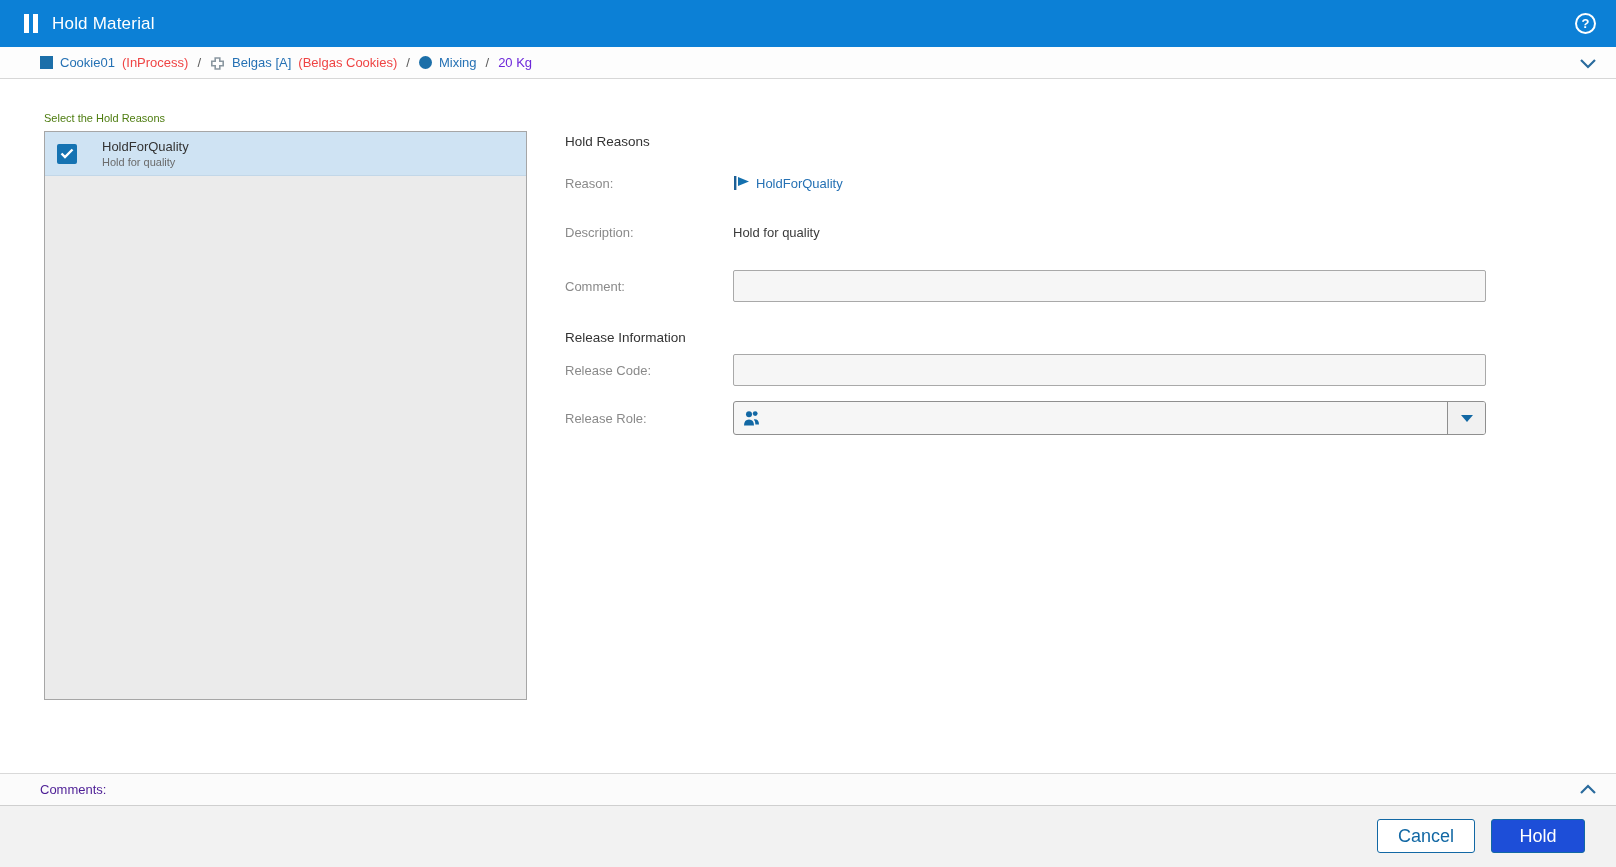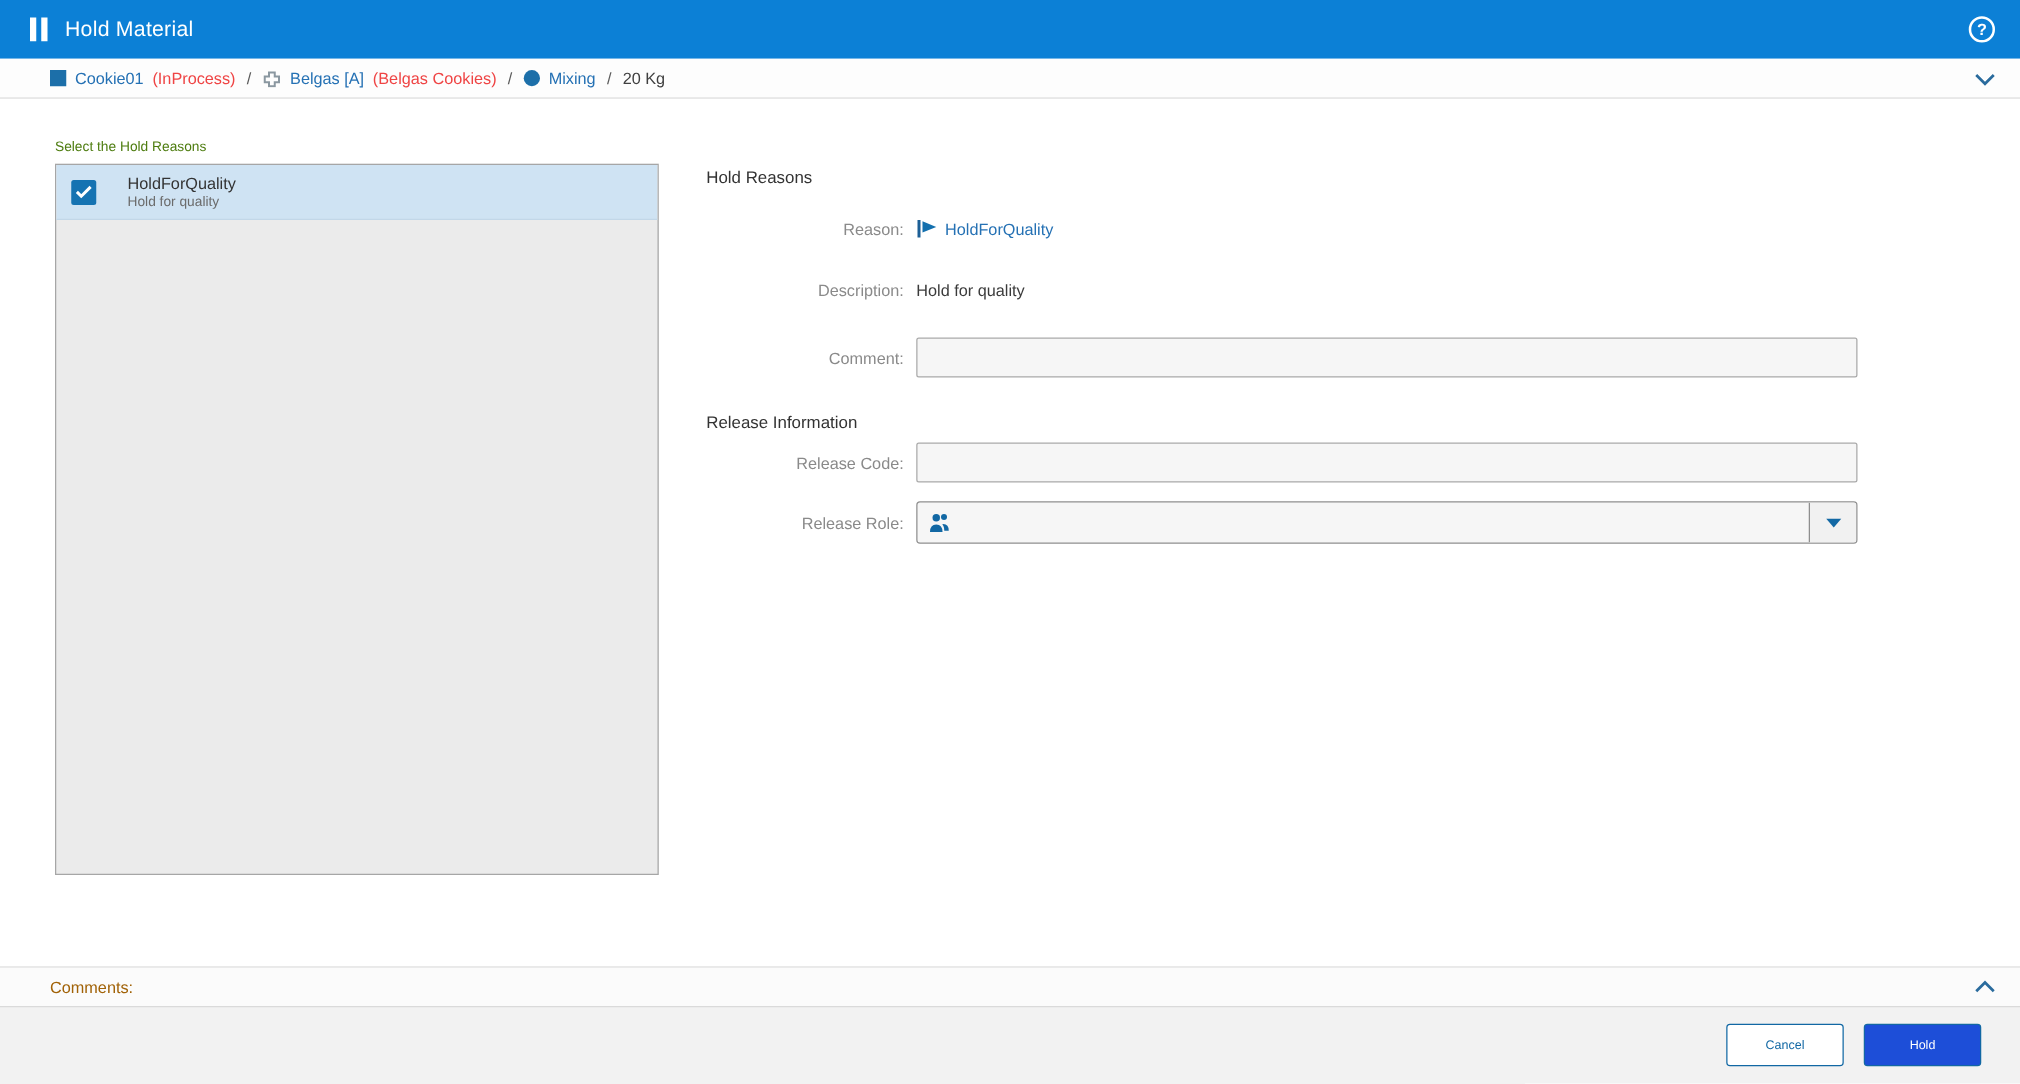--- a/index.html
+++ b/index.html
@@ -34,21 +34,21 @@
     font-size: 13px;
   }
   .crumb { display: flex; align-items: center; gap: 7px; }
   .crumb + .crumb-sep { margin: 0 9px; }
   .crumb-sep { color: #5a5a5a; }
   .crumb-link { color: #2571b4; cursor: pointer; }
   .crumb-suffix { color: #ef4444; }
   .sq-icon { width: 13px; height: 13px; background: #1c6fa9; display: inline-block; }
   .circle-icon { width: 13px; height: 13px; background: #1c6fa9; border-radius: 50%; display: inline-block; }
   .product-icon { display: inline-block; width: 15px; height: 14px; }
-  .crumb-kg { color: #404040; }
+  .crumb-kg { color: #6d28d9; }
   .breadcrumb-spacer { flex: 1; }
   .chev { width: 20px; height: 14px; cursor: pointer; display: inline-block; }
 
   
   .content { flex: 1 1 auto; background: #ffffff; display: flex; padding: 33px 0 0 44px; position: relative; }
 
   .left-panel { width: 483px; flex: 0 0 auto; }
   .left-title { font-size: 11px; color: #4d7c0f; margin-bottom: 7px; }
   .listbox {
     width: 483px; height: 569px; background: #ebebeb; border: 1px solid #a6a6a6;
@@ -66,21 +66,21 @@
   }
   .item-texts { margin-left: 25px; display: flex; flex-direction: column; justify-content: center; }
   .item-title { font-size: 13px; color: #333333; line-height: 16px; }
   .item-desc { font-size: 11px; color: #6b6b6b; line-height: 14px; }
 
   
   .right-panel { margin-left: 38px; padding-top: 22px; flex: 1 1 auto; }
   .section-heading { font-size: 13.5px; color: #333333; }
   .form-row { display: flex; align-items: center; }
   .form-label {
-    width: 168px; text-align: right; color: #8a8a8a; flex: 0 0 auto;
+    width: 168px; color: #8a8a8a; flex: 0 0 auto;
     padding-right: 10px; font-size: 13px;
   }
   .row-reason { margin-top: 26px; }
   .row-desc { margin-top: 34px; }
   .row-comment { margin-top: 30px; }
   .row-code { margin-top: 9px; }
   .row-role { margin-top: 15px; }
   .section-release { margin-top: 28px; }
   .reason-value { display: flex; align-items: center; gap: 6px; }
   .reason-link { color: #2571b4; cursor: pointer; }
@@ -101,31 +101,31 @@
     justify-content: center; cursor: pointer; background: #f1f1f1;
   }
   .tri-down { width: 0; height: 0; border-left: 6px solid transparent; border-right: 6px solid transparent; border-top: 7px solid #1268a4; }
 
   
   .comments-bar {
     flex: 0 0 auto; height: 33px; background: #fbfbfb;
     border-top: 1px solid #d9d9d9; border-bottom: 1px solid #cfcfcf;
     display: flex; align-items: center; padding: 0 18px 0 40px;
   }
-  .comments-label { color: #a16207; font-size: 13px; }
+  .comments-label { color: #4c1d95; font-size: 13px; }
   .comments-spacer { flex: 1; }
 
   
   .footer {
     flex: 0 0 auto; height: 61px; background: #f2f2f2;
     display: flex; align-items: flex-start; justify-content: flex-end;
     padding: 13px 31px 0 0; gap: 16px;
   }
   .btn {
-    height: 34px; min-width: 94px; border-radius: 3px; font-size: 10px;
+    height: 34px; min-width: 94px; border-radius: 3px; font-size: 18px;
     font-family: "Liberation Sans", sans-serif; cursor: pointer; padding: 0 20px;
   }
   .btn-cancel { background: #ffffff; color: #1268a4; border: 1px solid #1268a4; }
   .btn-hold { background: #1d4ed8; color: #ffffff; border: 1px solid #1268a4; }
 </style>
 </head>
 <body>
 
 <div class="app">
 

